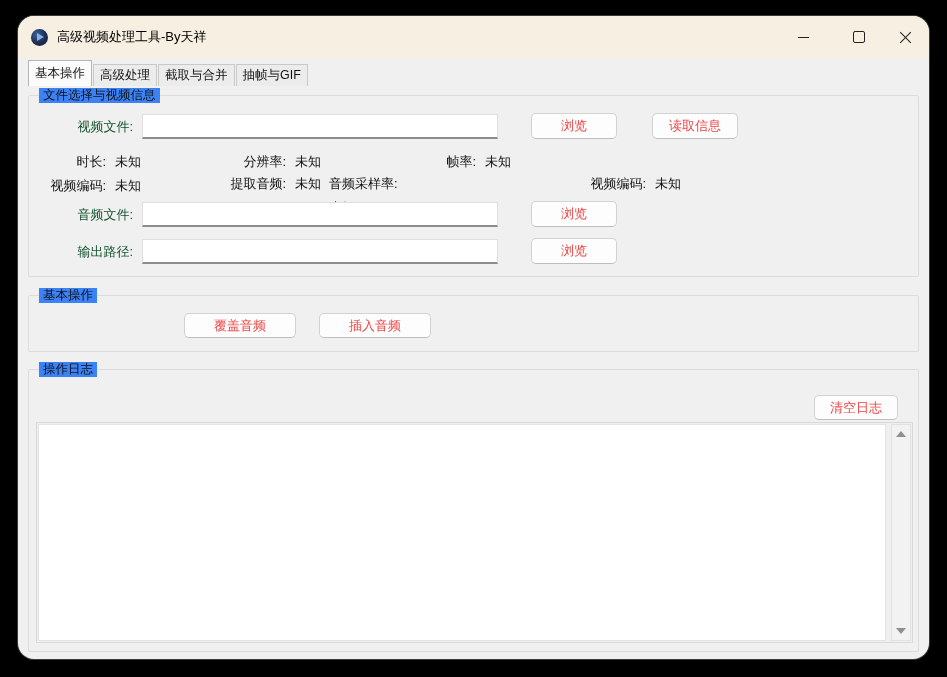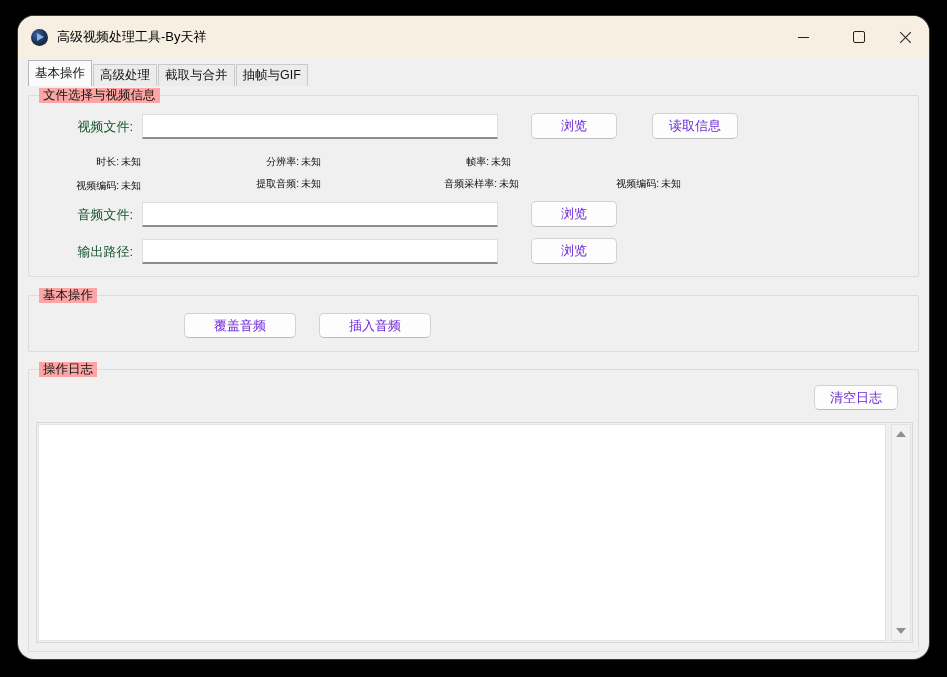--- a/index.html
+++ b/index.html
@@ -54,41 +54,41 @@
   .tab.selected{
     height:25px;line-height:25px;background:#fbfbfb;
     border:1px solid #b5b5b5;border-bottom:none;z-index:2;
   }
   
   .groupbox{
     position:absolute;left:10px;width:889px;
     border:1px solid #dcdcdc;border-radius:2px;background:transparent;
   }
   .gb-title{
-    position:absolute;left:10px;top:-8px;background:#fca5a5;
+    position:absolute;left:10px;top:-8px;background:#3b82f6;
     padding:0 4px;font-size:12.5px;color:#111;line-height:15px;
   }
   
   .field-label{
     position:absolute;font-size:13px;text-align:right;color:#14532d;line-height:16px;
   }
   .text-input{
     position:absolute;width:356px;height:25px;box-sizing:border-box;
     background:#fff;border:1px solid #dfdfdf;border-bottom:2px solid #8c8c8c;
     font-family:"Liberation Sans",sans-serif;font-size:13px;padding:0 6px;outline:none;
   }
   .btn{
     position:absolute;height:26px;box-sizing:border-box;
     background:#fdfdfd;border:1px solid #d2d2d2;border-bottom-color:#bdbdbd;border-radius:5px;
-    font-family:"Liberation Sans",sans-serif;font-size:13px;color:#6d28d9;
+    font-family:"Liberation Sans",sans-serif;font-size:13px;color:#ef4444;
     display:flex;align-items:center;justify-content:center;cursor:default;
   }
   .info-item{
-    position:absolute;display:flex;justify-content:flex-end;gap:2px;
-    font-size:10px;line-height:15px;color:#111;
+    position:absolute;display:flex;justify-content:flex-end;gap:9px;
+    font-size:13px;line-height:15px;color:#111;
   }
   
   .log-wrap{
     position:absolute;left:7px;top:52px;width:877px;height:221px;
     box-sizing:border-box;border:1px solid #d9d9d9;background:#efefef;
     display:flex;padding:1px;
   }
   .log-text{
     flex:1;background:#fff;border:1px solid #e4e4e4;
     font-family:"Liberation Mono","DejaVu Sans Mono",monospace;font-size:12px;
@@ -152,21 +152,21 @@
     </div>
 
     <div class="info-item" style="left:0;top:82px;width:112px;text-align:center;">
       <span>视频编码:</span>
       <span>未知</span>
     </div>
     <div class="info-item" style="left:130px;top:80px;width:162px;">
       <span>提取音频:</span>
       <span>未知</span>
     </div>
-    <div class="info-item" style="left:308px;top:80px;width:182px;">
+    <div class="info-item" style="left:300px;top:80px;width:182px;flex-direction:column;">
       <span>音频采样率:</span>
       <span>未知</span>
     </div>
     <div class="info-item" style="left:500px;top:80px;width:152px;">
       <span>视频编码:</span>
       <span>未知</span>
     </div>
 
     <div class="field-label" style="left:20px;top:111px;width:84px;">音频文件:</div>
     <input class="text-input" style="left: 113px; top: 106px;" value="">
@@ -178,21 +178,21 @@
   </div>
 
   <div class="groupbox" style="top:279px;height:55px;">
     <div class="gb-title">基本操作</div>
     <div class="btn" style="left:155px;top:17px;width:112px;height:25px;">覆盖音频</div>
     <div class="btn" style="left:290px;top:17px;width:112px;height:25px;">插入音频</div>
   </div>
 
   <div class="groupbox" style="top:353px;height:281px;">
     <div class="gb-title">操作日志</div>
-    <div class="btn" style="left:785px;top:15px;width:84px;height:25px;">清空日志</div>
+    <div class="btn" style="left:785px;top:25px;width:84px;height:25px;">清空日志</div>
 
     <div class="log-wrap">
       <div class="log-text"></div>
       <div class="v-scrollbar">
         <div class="arrow arrow-up"></div>
         <div class="arrow arrow-down"></div>
       </div>
     </div>
   </div>
 

